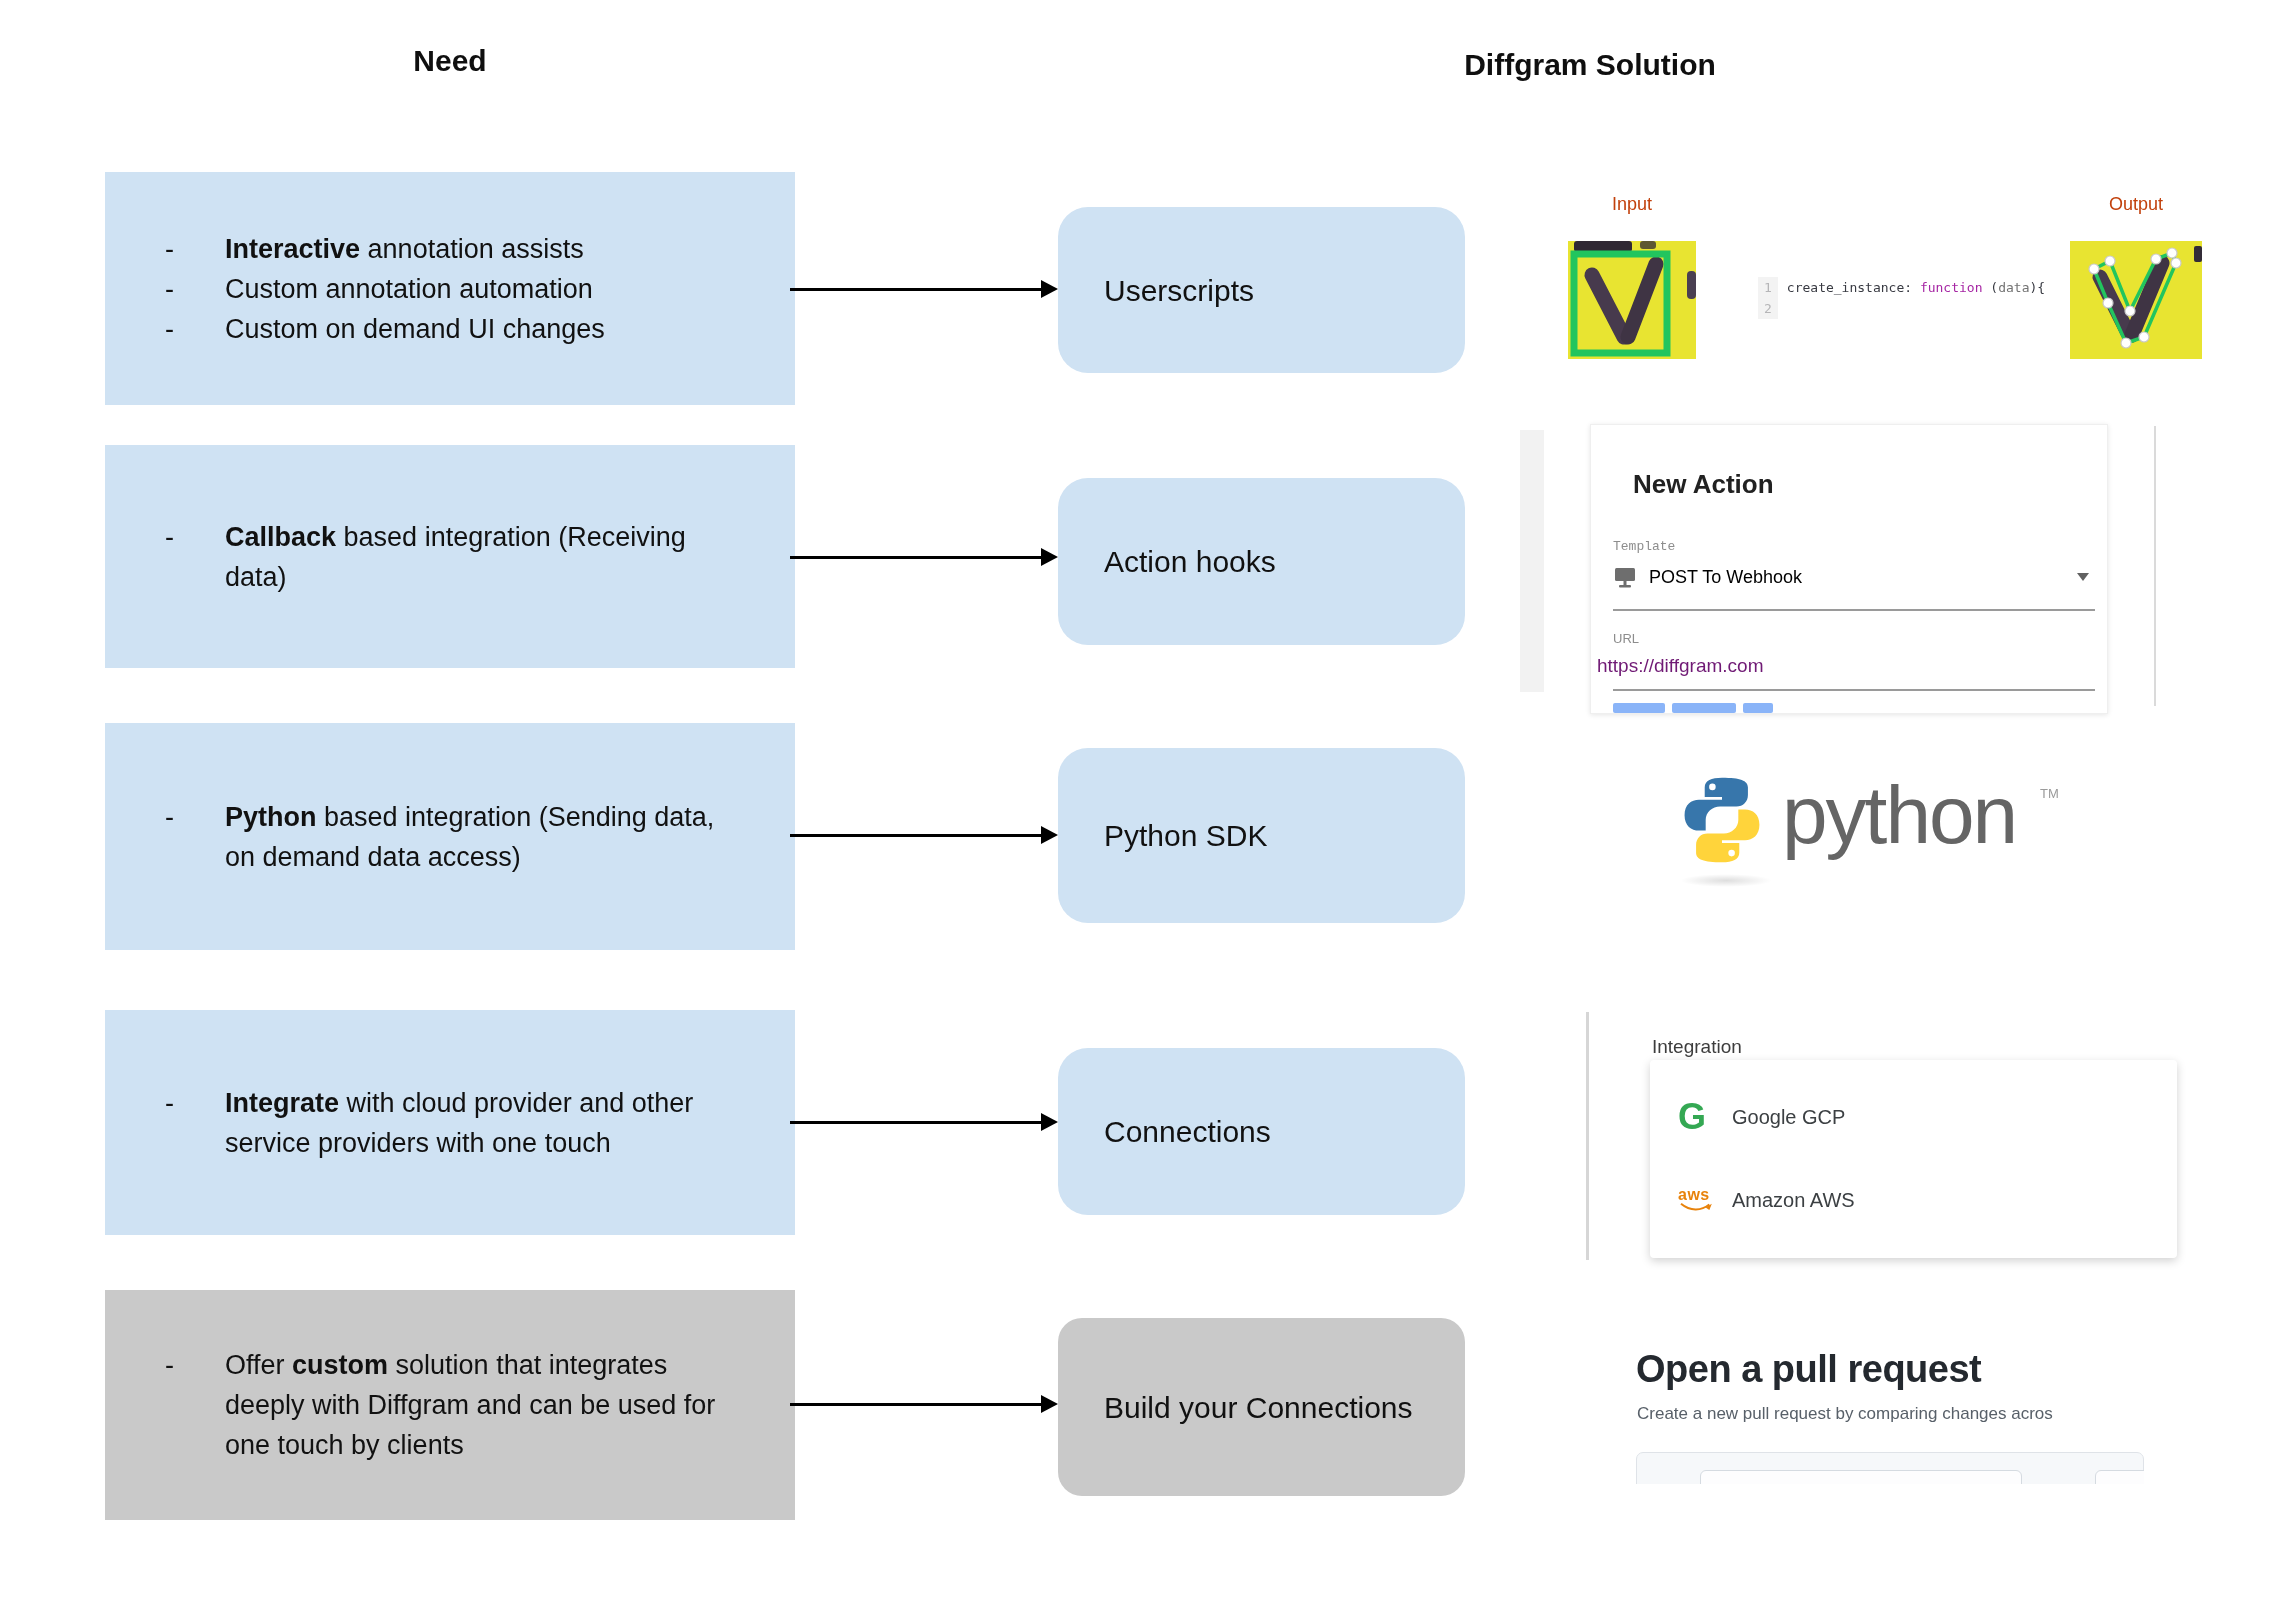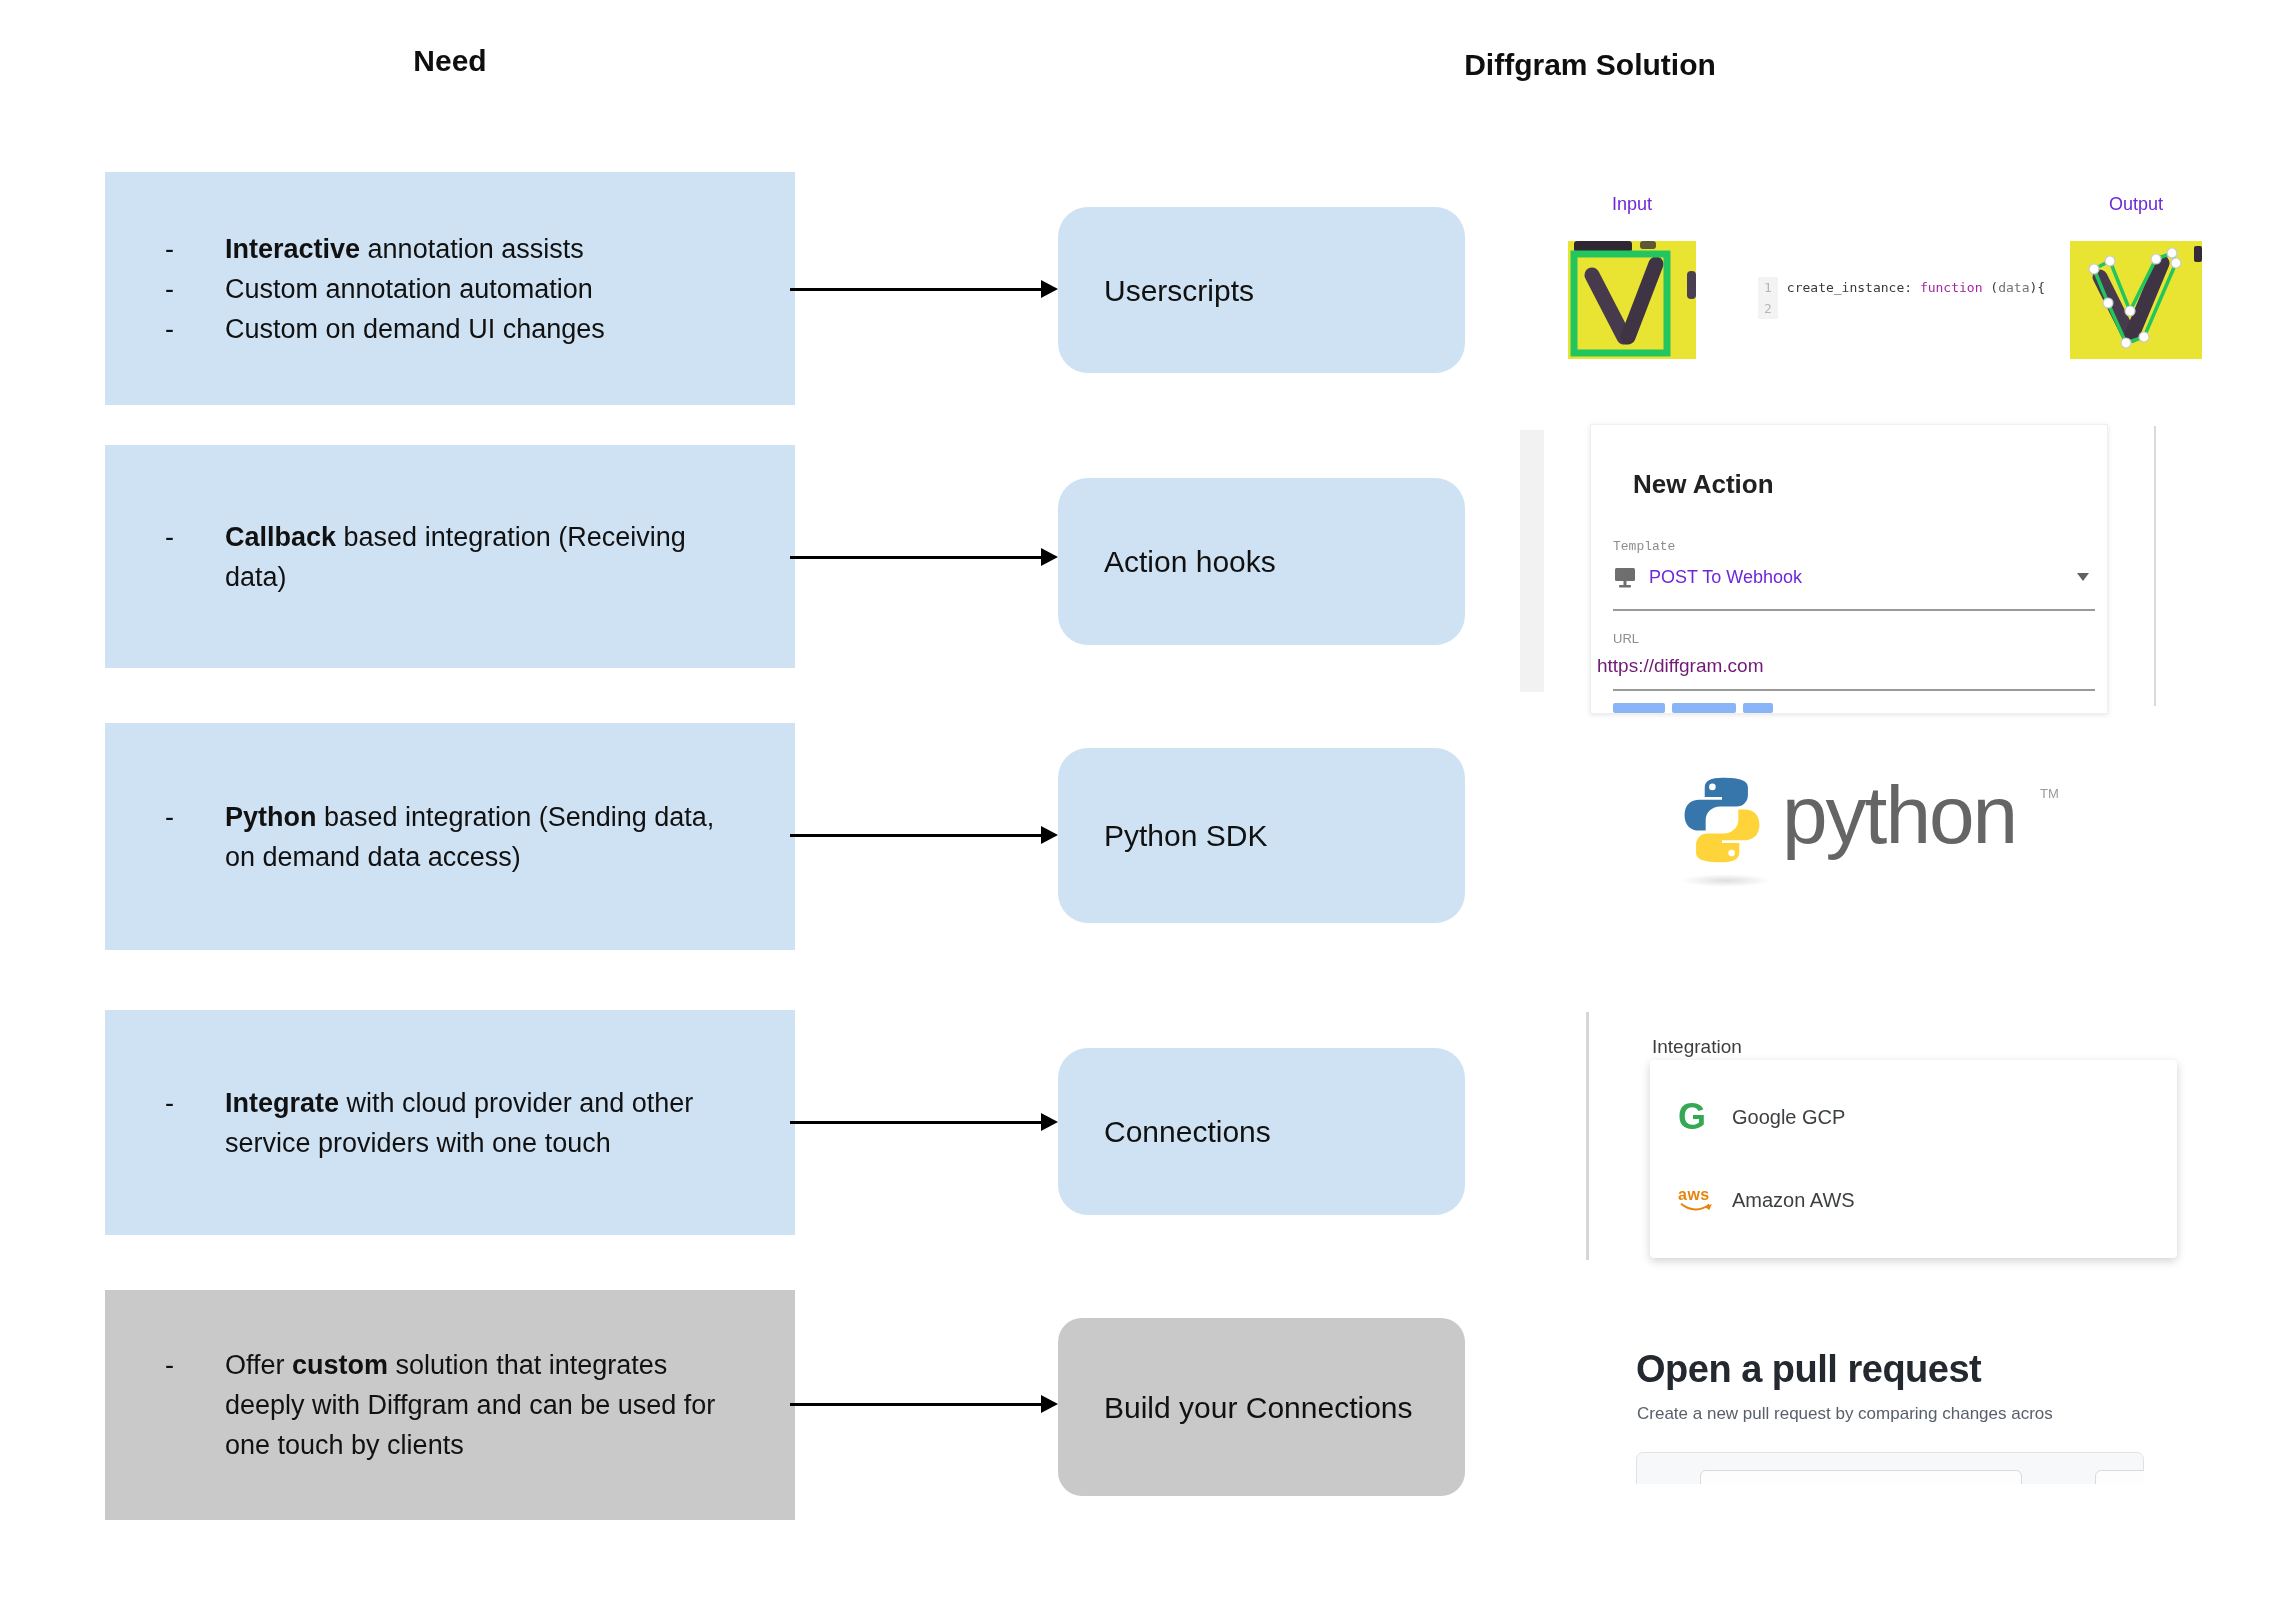--- a/index.html
+++ b/index.html
@@ -46,38 +46,38 @@
 
   
   .arrow { position:absolute; left:790px; width:252px; height:3px; background:#000; }
   .arrow::after {
     content:""; position:absolute; right:-16px; top:-8px;
     border-left:17px solid #000; border-top:9px solid transparent; border-bottom:9px solid transparent;
   }
   .ar1 { top:288px; } .ar2 { top:556px; } .ar3 { top:834px; } .ar4 { top:1121px; } .ar5 { top:1403px; }
 
   
-  .io-label { position:absolute; font-size:18px; color:#6d28d9; text-align:center; }
+  .io-label { position:absolute; font-size:18px; color:#c2410c; text-align:center; }
   .shot-img { position:absolute; background:#e8e431; overflow:hidden; }
   .code-block { position:absolute; left:1758px; top:277px; display:flex; font-family:"DejaVu Sans Mono", monospace; font-size:13px; line-height:21px; }
   .code-gutter { background:#f3f3f3; color:#b5b5b7; padding:0 6px; text-align:right; }
   .code-lines { padding-left:9px; color:#383a42; white-space:pre; }
   .tk-kw { color:#a626a4; }
   .tk-var { color:#737373; }
 
   
   .ah-strip { position:absolute; left:1520px; top:430px; width:24px; height:262px; background:#f2f2f2; }
   .ah-card {
     position:absolute; left:1590px; top:424px; width:518px; height:290px; background:#fff;
     border:1px solid #efefef; box-shadow:0 1px 5px rgba(0,0,0,0.10); overflow:hidden;
   }
   .ah-title { position:absolute; left:42px; top:44px; font-size:26px; font-weight:bold; color:#212121; }
   .ah-label { position:absolute; font-size:13px; color:#8d8d8d; }
   .ah-select { position:absolute; left:22px; top:140px; width:482px; display:flex; align-items:center; }
-  .ah-select-text { font-size:18px; color:#6d28d9; margin-left:12px; }
+  .ah-select-text { font-size:18px; color:#000000; margin-left:12px; }
   .caret { width:0; height:0; border-top:8px solid #616161; border-left:6px solid transparent; border-right:6px solid transparent; margin-left:auto; margin-right:6px; }
   .ah-line { position:absolute; left:22px; width:482px; height:2px; background:#9a9a9a; }
   .ah-url-value { position:absolute; left:6px; top:230px; font-size:19px; color:#701a75; }
   .ah-partial { position:absolute; left:22px; top:278px; height:10px; display:flex; gap:7px; }
   .ah-partial span { display:block; height:10px; background:#8ab4f8; border-radius:2px; }
   .ah-vline { position:absolute; left:2154px; top:426px; width:2px; height:280px; background:#dadada; }
 
   
   .py-icon { position:absolute; left:1674px; top:772px; }
   .py-shadow { position:absolute; left:1680px; top:874px; width:92px; height:13px; border-radius:50%;

